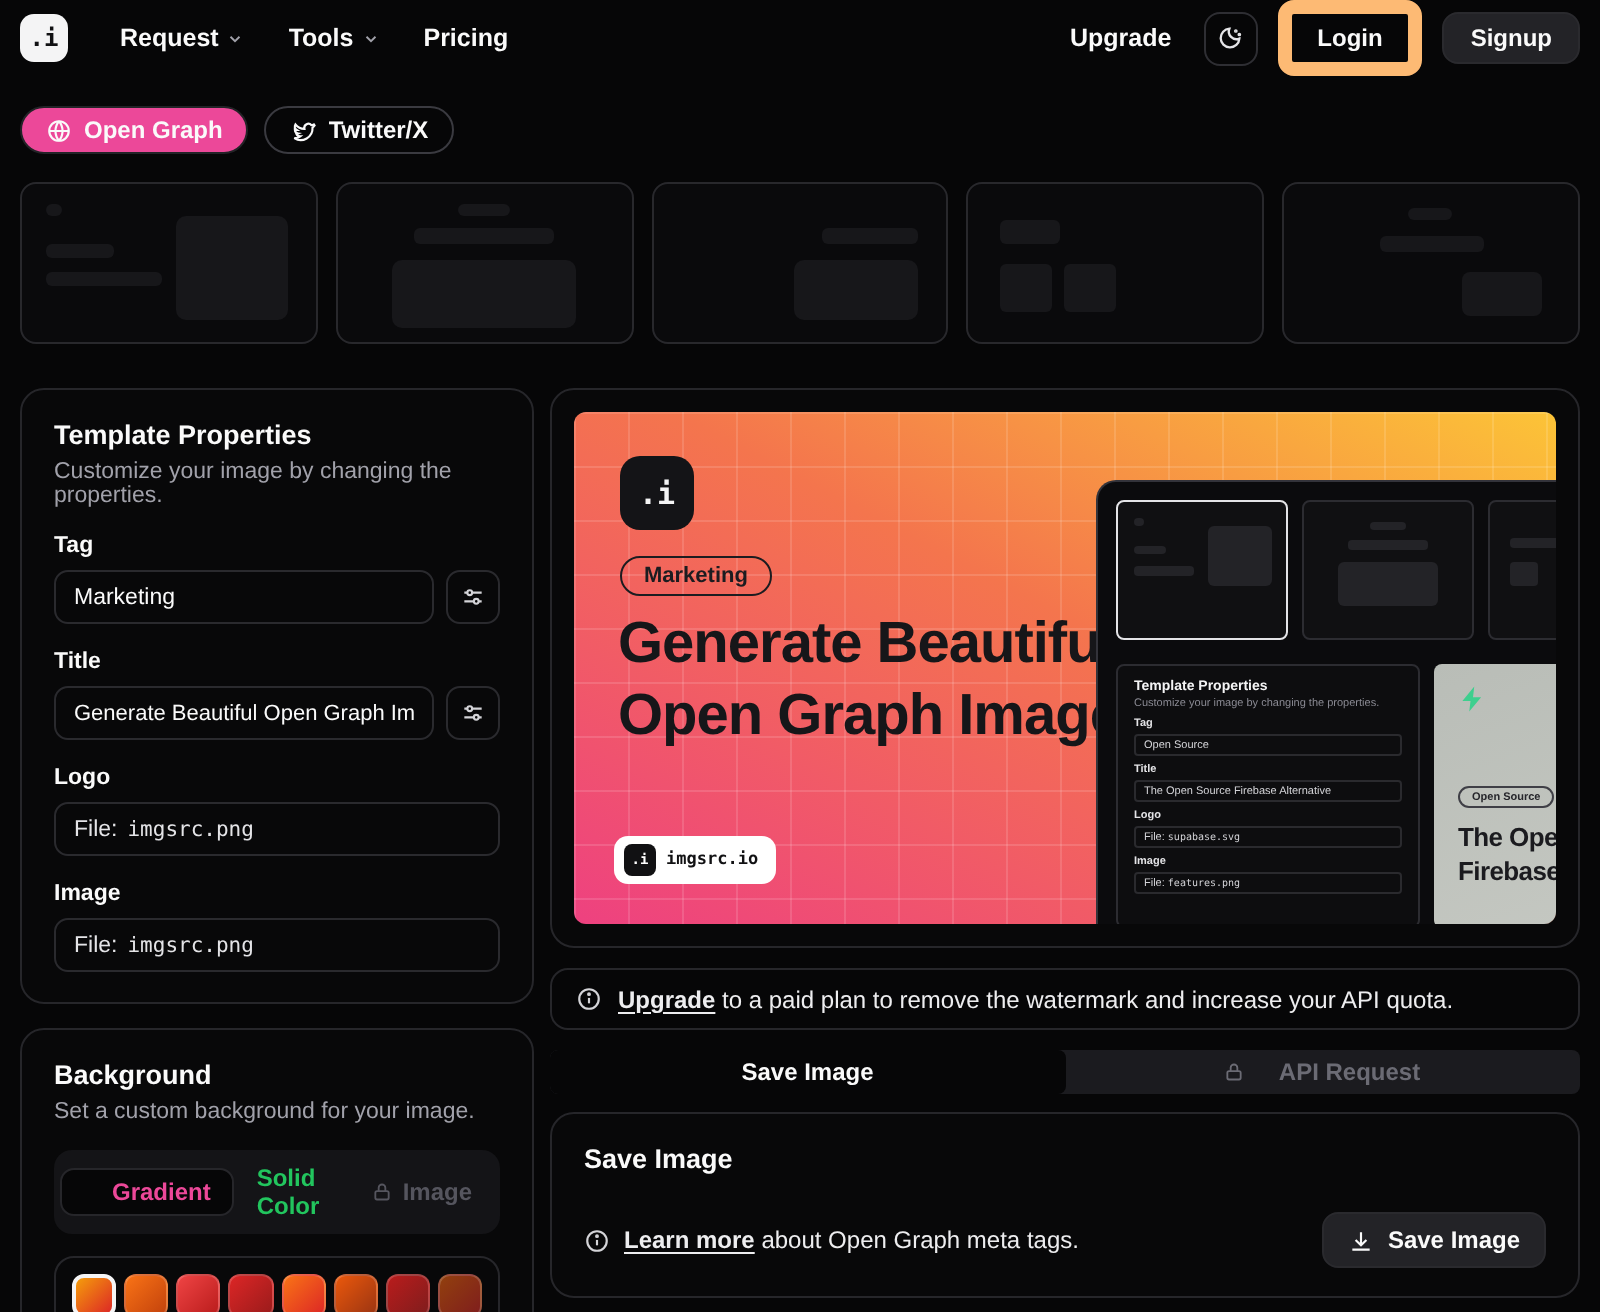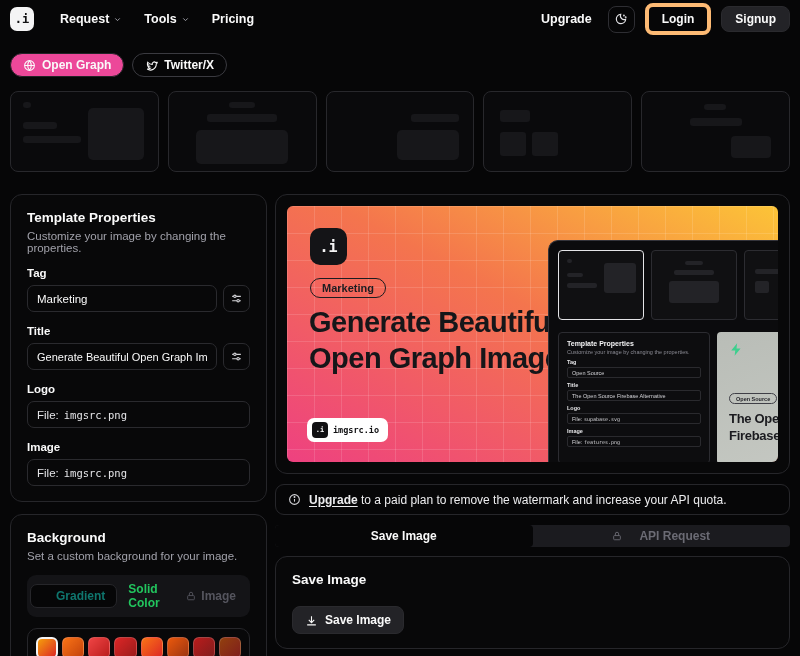--- a/index.html
+++ b/index.html
@@ -23,21 +23,21 @@
   nav { display:flex; align-items:center; gap:22px; margin-left:26px; }
   .nav-item { display:flex; align-items:center; gap:4px; font-weight:600; font-size:12.5px; color:#fafafa; cursor:pointer; }
   .chev { display:inline-flex; color:#a1a1aa; }
   .h-right { gap:10px; }
   .support { font-weight:600; font-size:12.5px; margin-right:6px; }
   .icon-btn {
     width:27px; height:27px; border:1px solid #2e2e33; border-radius:8px; background:transparent;
     display:flex; align-items:center; justify-content:center; color:#e4e4e7; cursor:pointer;
   }
   .btn { border-radius:8px; font-weight:600; font-size:12px; padding:5px 13px; cursor:pointer; color:#fafafa; }
-  .btn.outline { border:4px solid #fdba74; background:transparent; }
+  .btn.outline { border:7px solid #fdba74; background:transparent; }
   .btn.solid { border:1px solid #2a2a2e; background:#232327; }
 
   
   .type-tabs { display:flex; gap:8px; margin-top:15px; }
   .pill-tab {
     display:flex; align-items:center; gap:6px; border-radius:999px; padding:4px 12px;
     font-weight:600; font-size:12px; cursor:pointer; color:#fafafa;
   }
   .pill-tab.active { background:#ec4899; border:1px solid #232327; }
   .pill-tab.inactive { background:transparent; border:1px solid #3a3a40; }
@@ -90,21 +90,21 @@
     height:27px; border:1px solid #2a2a2e; border-radius:7px; display:flex; align-items:center;
     padding:0 9px; gap:5px; font-size:11.5px; color:#e4e4e7; cursor:pointer;
   }
   .mono { font-family:"DejaVu Sans Mono", monospace; font-size:10.5px; }
 
   
   .bg-tabs {
     display:inline-flex; align-items:center; background:#141417; border-radius:9px; padding:3px; margin-top:13px;
   }
   .bg-tab { display:flex; align-items:center; gap:5px; padding:4px 11px; border-radius:7px; font-size:12px; font-weight:600; cursor:pointer; }
-  .bg-tab.active { background:#060607; color:#0f766e; border:1px solid #26262a;padding-left:25px; }
+  .bg-tab.active { background:#060607; color:#ec4899; border:1px solid #26262a;padding-left:25px; }
   .bg-tab.plain { color:#22c55e; }
   .bg-tab.locked { color:#55555e; cursor:default; }
   .swatch-wrap { border:1px solid #26262a; border-radius:10px; padding:8px; margin-top:11px; }
   .swatch-grid { display:grid; grid-template-columns:repeat(8, 1fr); gap:4px; }
   .swatch { height:22px; border-radius:6px; border:1px solid rgba(255,255,255,0.18); cursor:pointer; }
   .swatch.selected { border:2px solid #f4f4f5; }
 
   
   .preview-card { padding:11px; }
   .og-image {
@@ -468,20 +468,32 @@
                 <path d="M8 11V7a4 4 0 0 1 8 0v4"></path>
             </svg>
           </span>
           <span>API Request</span>
         </div>
       </div>
 
       <section class="card save-card">
         <h3>Save Image</h3>
         <div class="save-foot">
+          <div class="learn">
+            <span>
+              <svg width="13" height="13" viewBox="0 0 24 24" fill="none" stroke="#d4d4d8" stroke-width="2">
+                <circle cx="12" cy="12" r="9"></circle>
+                  <path d="M12 11v5"></path>
+                  <circle cx="12" cy="7.5" r="0.8" fill="#d4d4d8"></circle>
+              </svg>
+            </span>
+            <span>
+              <span class="lnk">Learn more</span><span> about Open Graph meta tags.</span>
+            </span>
+          </div>
           <button class="save-btn">
             <span>
               <svg width="13" height="13" viewBox="0 0 24 24" fill="none" stroke="currentColor" stroke-width="2">
                 <path d="M12 4v11M7 11l5 5 5-5M4 20h16"></path>
               </svg>
             </span>
             <span>Save Image</span>
           </button>
         </div>
       </section>

